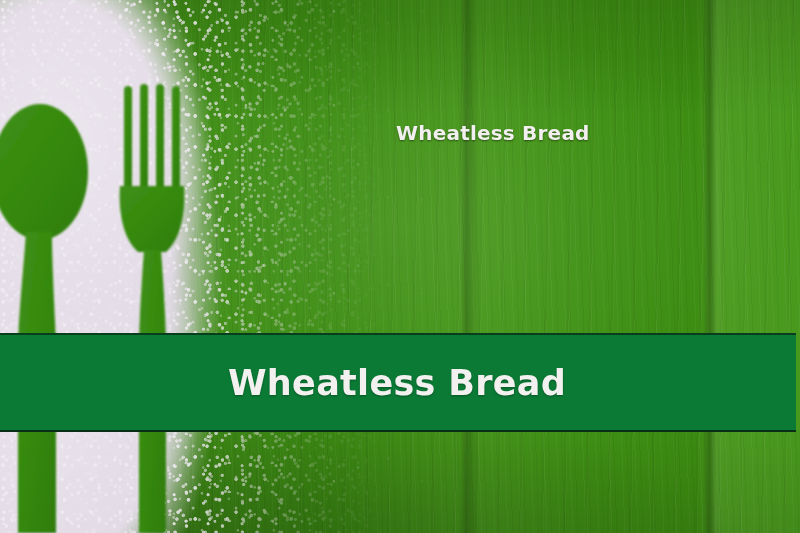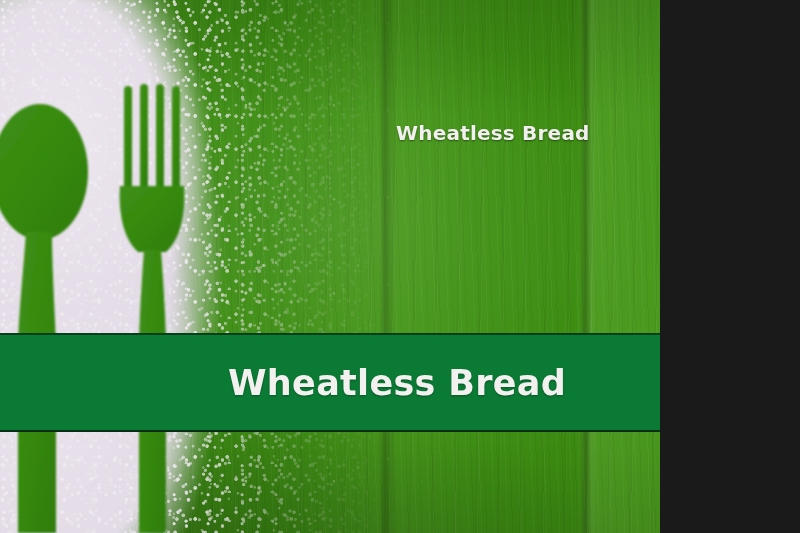--- a/index.html
+++ b/index.html
@@ -1,18 +1,18 @@
 <!DOCTYPE html>
 <html><head>
 <meta charset="utf-8">
 <style>
   html,body{margin:0;padding:0;background:#1a1a1a;}
   .stage{
     position:relative;
-    width:660px;height:533px;
+    width:800px;height:533px;
     overflow:hidden;
     font-family:"DejaVu Sans", sans-serif;
     background:#3f8f16;
   }
 
   
   .wood{
     position:absolute; inset:0;
     background:
       

